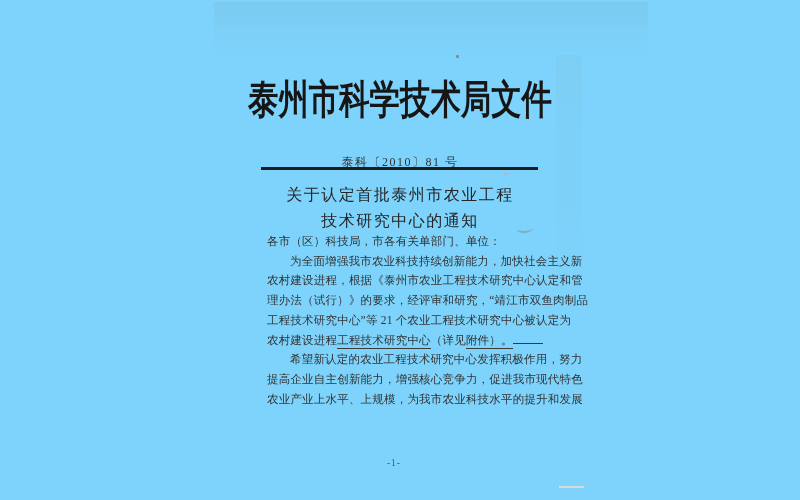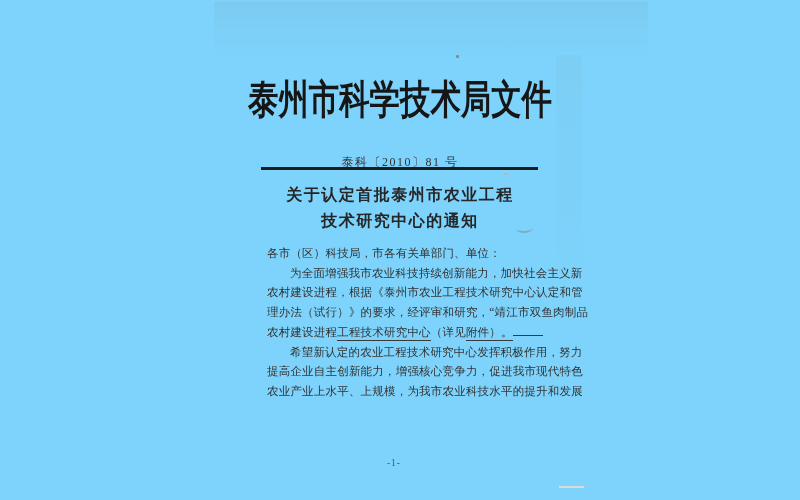--- a/index.html
+++ b/index.html
@@ -29,24 +29,24 @@
   }
   .doc-no{
     position:absolute;left:0;top:146px;width:800px;text-align:center;
     font-size:12px;letter-spacing:1.5px;color:#333;margin-top:8px;
   }
   .head-rule{
     position:absolute;left:261px;top:167px;width:277px;height:3px;background:#1c1c1c;
   }
   .doc-title{
     position:absolute;left:0;top:182px;width:800px;text-align:center;
-    font-size:16px;line-height:26px;font-weight:bold;letter-spacing:1.5px;color:#262626;
+    font-size:16px;line-height:26px;font-weight:normal;letter-spacing:1.5px;color:#262626;
   }
   .doc-body{
-    position:absolute;left:267px;top:244px;width:320px;
+    position:absolute;left:267px;top:232px;width:320px;
     font-size:11.5px;line-height:19.7px;color:#333;letter-spacing:0.2px;
   }
   .doc-body .ln{white-space:nowrap;}
   .doc-body .ind{text-indent:2em;}
   .u{border-bottom:1.2px solid #3a3a3a;padding-bottom:2px;}
   .tail-rule{display:inline-block;width:30px;height:0.9em;border-bottom:1.2px solid #3a3a3a;vertical-align:baseline;}
   .page-no{
     position:absolute;left:380px;top:458px;width:28px;text-align:center;
     font-size:9.5px;color:#555;letter-spacing:1px;
   }
@@ -73,20 +73,21 @@
     <div>关于认定首批泰州市农业工程</div>
     <div>技术研究中心的通知</div>
   </div>
 
   <div class="doc-body">
     <div class="ln">各市（区）科技局，市各有关单部门、单位：</div>
 
     <div class="ln ind">为全面增强我市农业科技持续创新能力，加快社会主义新</div>
     <div class="ln">农村建设进程，根据《泰州市农业工程技术研究中心认定和管</div>
     <div class="ln">理办法（试行）》的要求，经评审和研究，“靖江市双鱼肉制品</div>
+    <div class="ln">工程技术研究中心”等 21 个农业工程技术研究中心被认定为</div>
 
     <div class="ln">
       <span>农村建设进程</span><span class="u">工程技术研究中心</span><span>（详见</span><span class="u">附件）。</span><span class="tail-rule"></span>
     </div>
 
     <div class="ln ind">希望新认定的农业工程技术研究中心发挥积极作用，努力</div>
     <div class="ln">提高企业自主创新能力，增强核心竞争力，促进我市现代特色</div>
     <div class="ln">农业产业上水平、上规模，为我市农业科技水平的提升和发展</div>
   </div>
 

